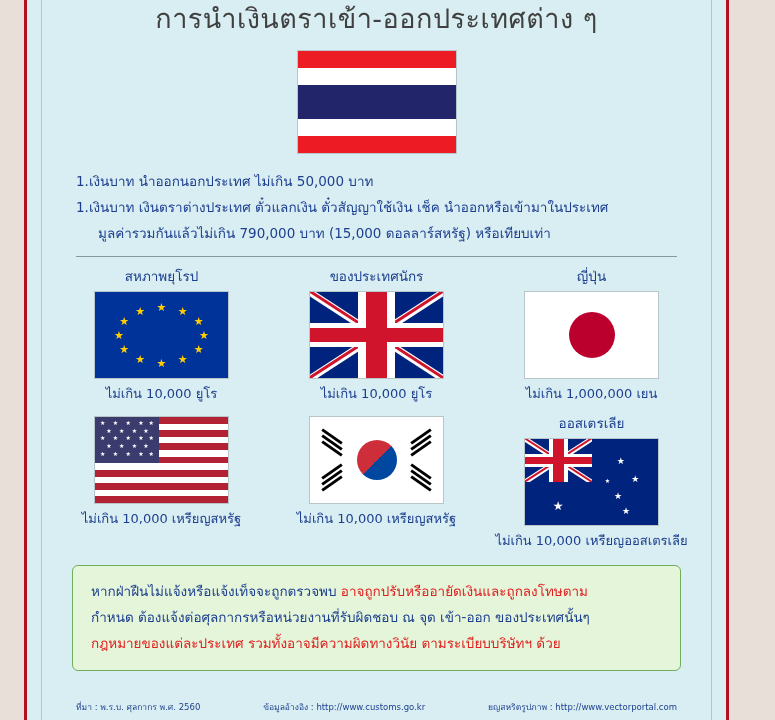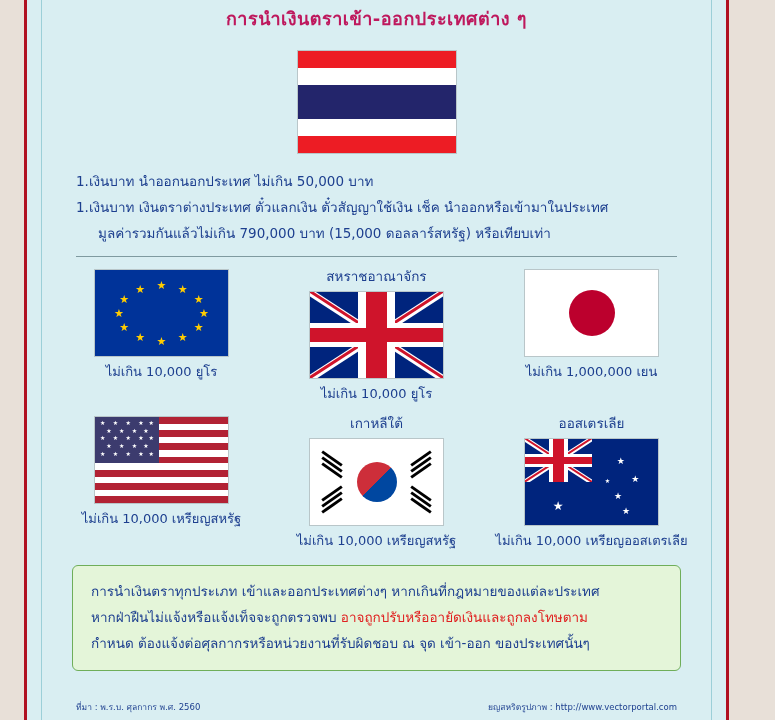--- a/index.html
+++ b/index.html
@@ -19,23 +19,23 @@
     box-sizing:border-box;
   }
   .inner{
     position:absolute;
     left:14px;top:0;right:14px;bottom:0;
     border-left:1px solid #9ccfd8;
     border-right:1px solid #9ccfd8;
   }
   .title{
     text-align:center;
-    color:#be185d;
-    font-size:18px;
-    font-weight:bold;
+    color:#404040;
+    font-size:27px;
+    font-weight:normal;
     letter-spacing:0.5px;
     padding-top:2px;
     line-height:34px;
   }
   
   .th-flag{
     width:160px;height:104px;
     margin:14px auto 0 auto;
     border:1px solid #b9c6c9;
     background:#fff;
@@ -175,53 +175,55 @@
     <div class="ln indent">มูลค่ารวมกันแล้วไม่เกิน 790,000 บาท (15,000 ดอลลาร์สหรัฐ) หรือเทียบเท่า</div>
   </div>
 
   <div class="divider"></div>
 
   <div class="grid">
 
     <div class="row">
 
       <div class="cell">
+        <div class="cname">สหภาพยุโรป</div>
         <div class="flagbox eu">
           <span class="star" style="left:50%;top:18%">★</span>
           <span class="star" style="left:66%;top:22%">★</span>
           <span class="star" style="left:78%;top:34%">★</span>
           <span class="star" style="left:82%;top:50%">★</span>
           <span class="star" style="left:78%;top:66%">★</span>
           <span class="star" style="left:66%;top:78%">★</span>
           <span class="star" style="left:50%;top:82%">★</span>
           <span class="star" style="left:34%;top:78%">★</span>
           <span class="star" style="left:22%;top:66%">★</span>
           <span class="star" style="left:18%;top:50%">★</span>
           <span class="star" style="left:22%;top:34%">★</span>
           <span class="star" style="left:34%;top:22%">★</span>
         </div>
         <div class="climit">ไม่เกิน 10,000 ยูโร</div>
       </div>
 
       <div class="cell">
-        <div class="cname">สหราชอาณาจักร</div>
+        <div class="cname">ของประเทศนักร</div>
         <div class="flagbox uk">
           <div class="d" style="left:-12%;top:46%;width:124%;height:8%;transform:rotate(33deg);"></div>
           <div class="d" style="left:-12%;top:46%;width:124%;height:8%;transform:rotate(-33deg);"></div>
           <div class="dr" style="left:-12%;top:48%;width:124%;height:4%;transform:rotate(33deg);"></div>
           <div class="dr" style="left:-12%;top:48%;width:124%;height:4%;transform:rotate(-33deg);"></div>
           <div class="d" style="left:0;top:36%;width:100%;height:28%;"></div>
           <div class="d" style="left:36%;top:0;width:28%;height:100%;"></div>
           <div class="dr" style="left:0;top:42%;width:100%;height:16%;"></div>
           <div class="dr" style="left:42%;top:0;width:16%;height:100%;"></div>
         </div>
         <div class="climit">ไม่เกิน 10,000 ยูโร</div>
       </div>
 
       <div class="cell">
+        <div class="cname">ญี่ปุ่น</div>
         <div class="flagbox jp">
           <div class="circle"></div>
         </div>
         <div class="climit">ไม่เกิน 1,000,000 เยน</div>
       </div>
 
     </div>
 
     <div class="row" style="margin-top:6px;">
 
@@ -257,21 +259,20 @@
             <span class="s" style="left:32%;top:80%">★</span>
             <span class="s" style="left:52%;top:80%">★</span>
             <span class="s" style="left:72%;top:80%">★</span>
             <span class="s" style="left:88%;top:80%">★</span>
           </div>
         </div>
         <div class="climit">ไม่เกิน 10,000 เหรียญสหรัฐ</div>
       </div>
 
       <div class="cell">
-        <div class="cname">เกาหลีใต้</div>
         <div class="flagbox kr">
           <div class="taeg"></div>
           <div class="bar" style="left:10px;top:18px;transform:rotate(35deg);"></div>
           <div class="bar" style="left:10px;top:24px;transform:rotate(35deg);"></div>
           <div class="bar" style="left:10px;top:30px;transform:rotate(35deg);"></div>
           <div class="bar" style="right:10px;top:18px;transform:rotate(-35deg);"></div>
           <div class="bar" style="right:10px;top:24px;transform:rotate(-35deg);"></div>
           <div class="bar" style="right:10px;top:30px;transform:rotate(-35deg);"></div>
           <div class="bar" style="left:10px;bottom:18px;transform:rotate(-35deg);"></div>
           <div class="bar" style="left:10px;bottom:24px;transform:rotate(-35deg);"></div>
@@ -303,24 +304,25 @@
           <span class="s" style="left:62%;top:48%;font-size:6px;">★</span>
           <span class="s" style="left:76%;top:84%">★</span>
         </div>
         <div class="climit">ไม่เกิน 10,000 เหรียญออสเตรเลีย</div>
       </div>
 
     </div>
   </div>
 
   <div class="notice">
-    <div>การนำเงินตราทุกประเภท เข้าและออกประเทศต่างๆ หากเกินที่กฎหมายของแต่ละประเทศ</div>
     <div><span>หากฝ่าฝืนไม่แจ้งหรือแจ้งเท็จจะถูกตรวจพบ </span><span class="red">อาจถูกปรับหรืออายัดเงินและถูกลงโทษตาม</span></div>
     <div>กำหนด ต้องแจ้งต่อศุลกากรหรือหน่วยงานที่รับผิดชอบ  ณ จุด เข้า-ออก ของประเทศนั้นๆ</div>
+    <div class="red">กฎหมายของแต่ละประเทศ รวมทั้งอาจมีความผิดทางวินัย ตามระเบียบบริษัทฯ ด้วย</div>
   </div>
 
   <div class="footer">
     <span>ที่มา : พ.ร.บ. ศุลกากร พ.ศ. 2560</span>
+    <span>ข้อมูลอ้างอิง : http://www.customs.go.kr</span>
     <span>ยญสหริตรูปภาพ : http://www.vectorportal.com</span>
   </div>
 
  </div>
 </div>
 
 </body></html>

